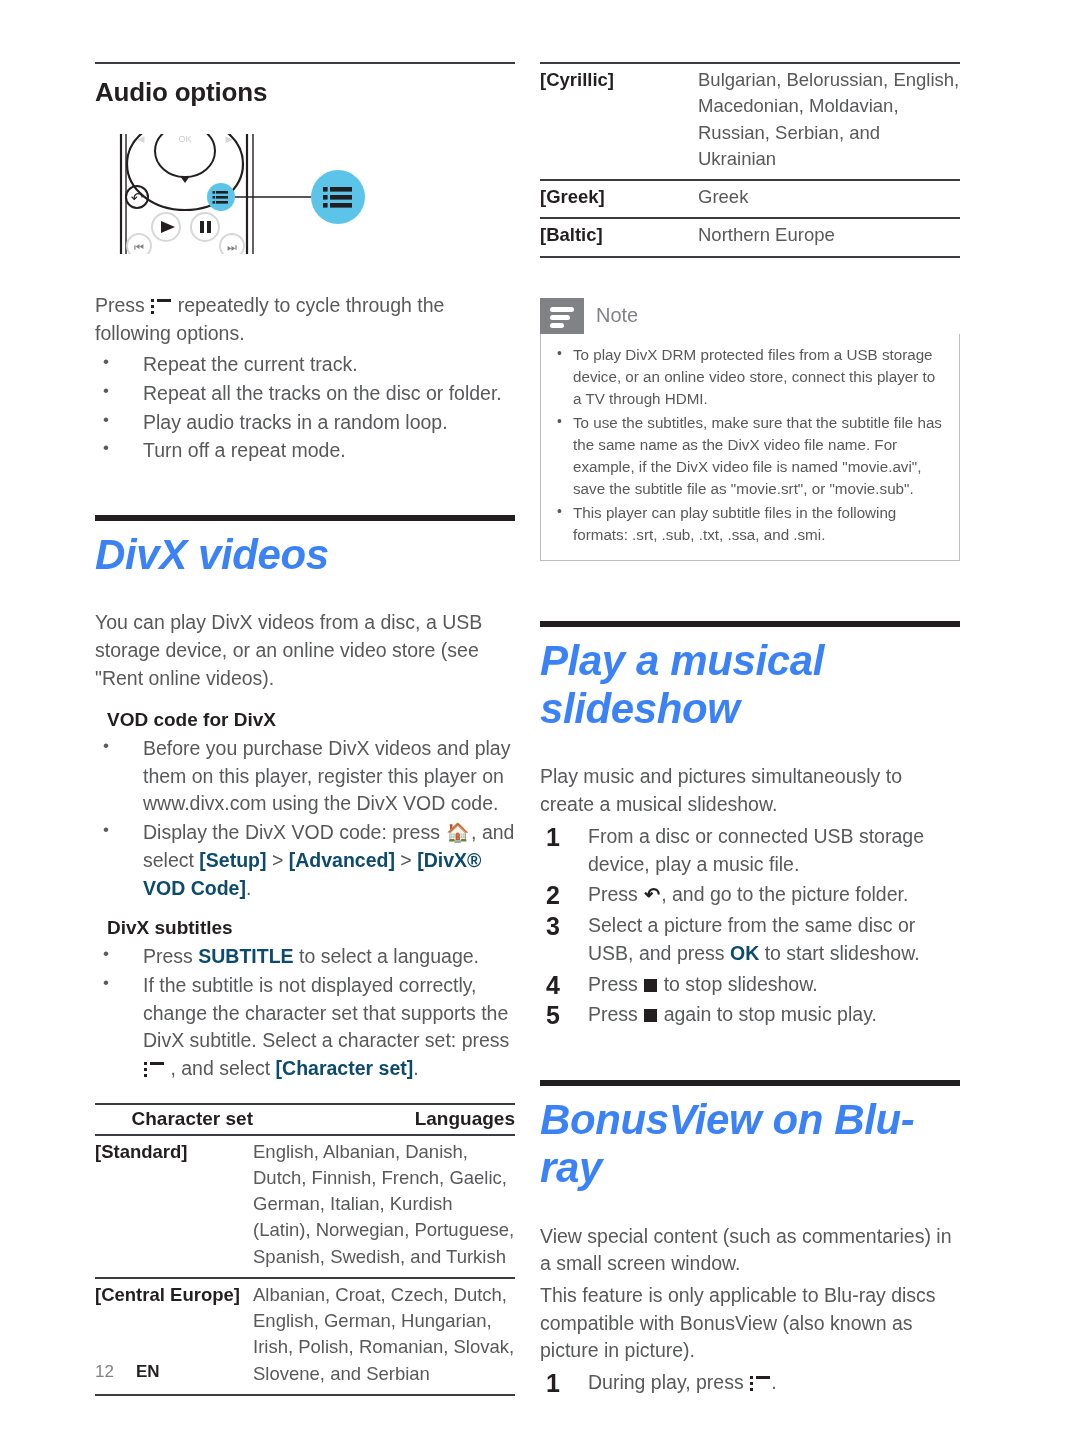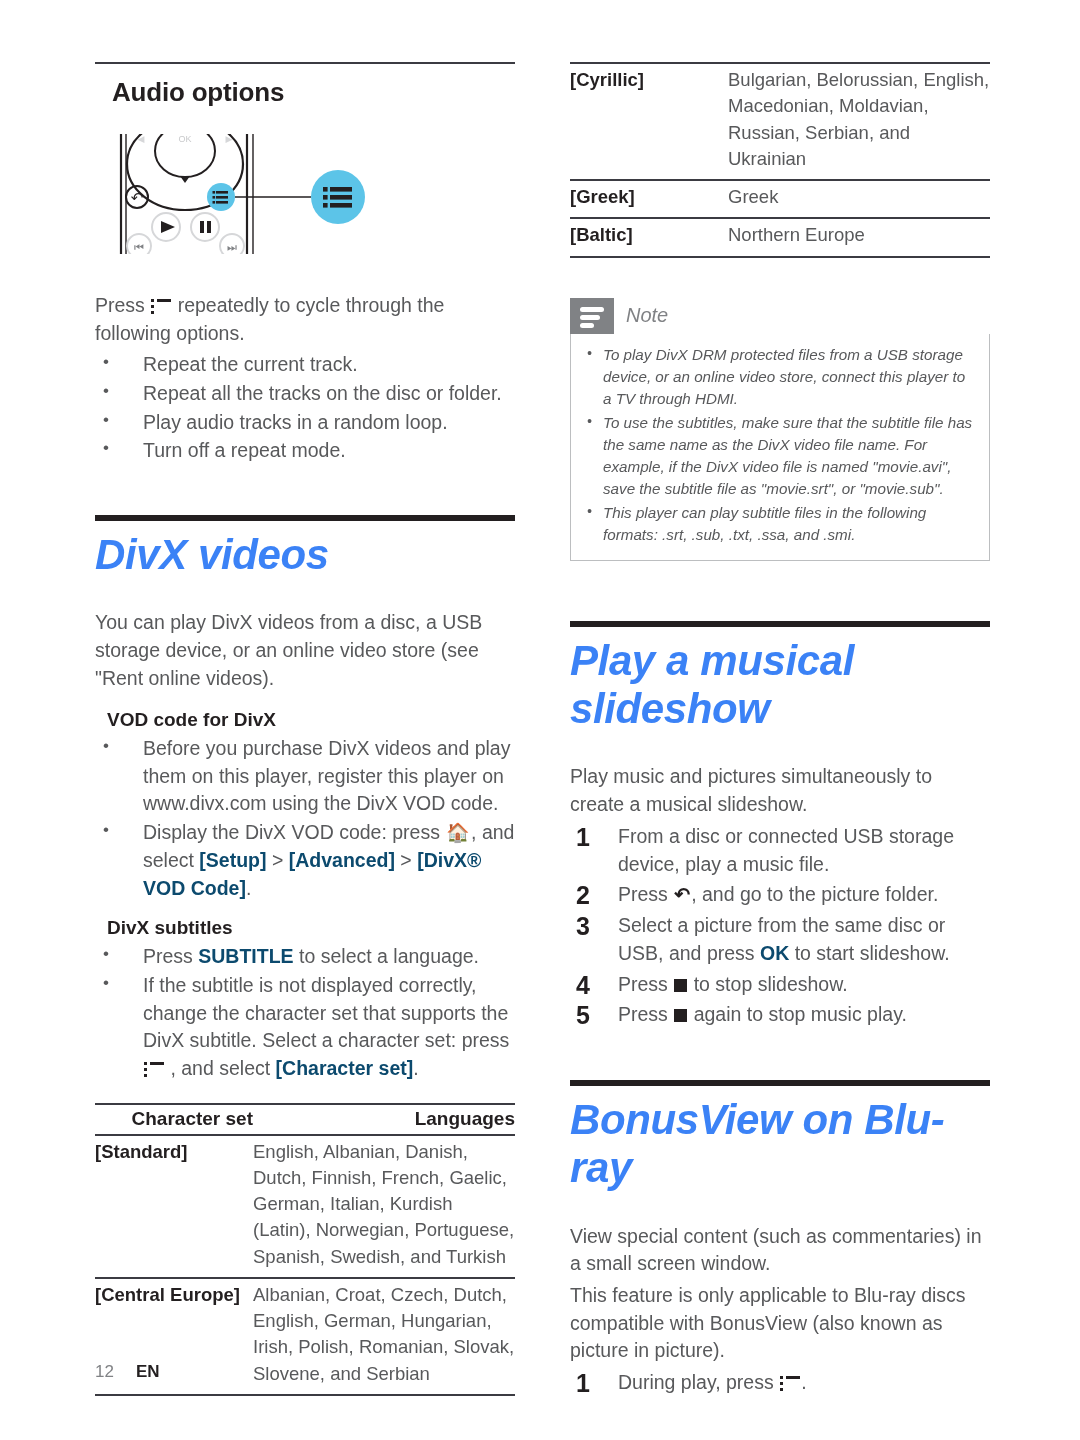--- a/index.html
+++ b/index.html
@@ -23,38 +23,38 @@
     height: 1440px;
     overflow: hidden;
   }
 
   .col {
     position: absolute;
     top: 62px;
     width: 420px;
   }
   .col-left  { left: 95px; }
-  .col-right { left: 570px; }
+  .col-right { left: 540px; }
 
   
   .sub-rule {
     border-top: 2px solid #3b3b42;
     margin: 0 0 14px 0;
     width: 100%;
   }
   .section-rule {
     border-top: 6px solid #231f20;
     margin: 0 0 10px 0;
     width: 100%;
   }
   h2.subhead {
     font-size: 26px;
     font-weight: bold;
     color: #231f20;
-    margin: 0 0 26px 17px;
+    margin: 0 0 26px 0;
     letter-spacing: -0.2px;
     line-height: 1.15;
   }
   h1.sectionhead {
     font-size: 42px;
     font-weight: bold;
     color: #3b82f6;
     margin: 0 0 30px 0;
     letter-spacing: -0.4px;
     line-height: 1.15;
@@ -225,21 +225,20 @@
     padding-right: 8px;
   }
   table.datatable.no-head > tbody > tr:first-child > td {
     border-top: 2px solid #3b3b42;
   }
 
   
   .notebox {
     margin: 6px 12px 0 0;
     width: 100%;
-    font-style: italic;
   }
   .note-head {
     display: flex;
     align-items: center;
     height: 36px;
   }
   .note-icon {
     width: 44px;
     height: 36px;
     background: #808285;

